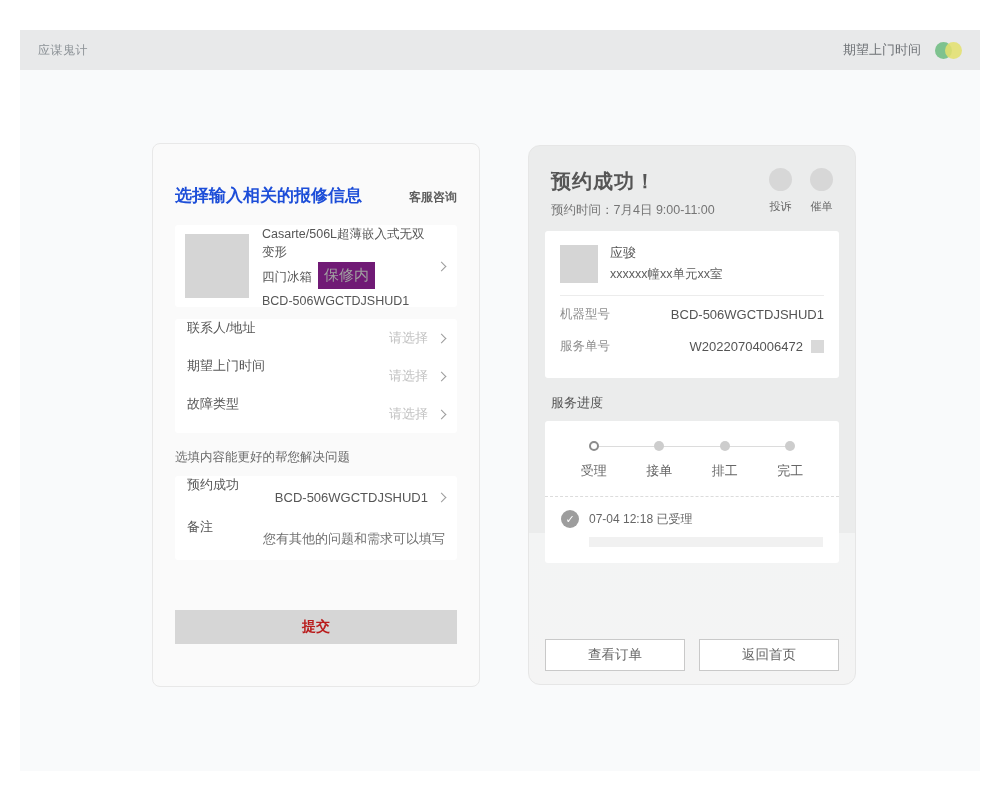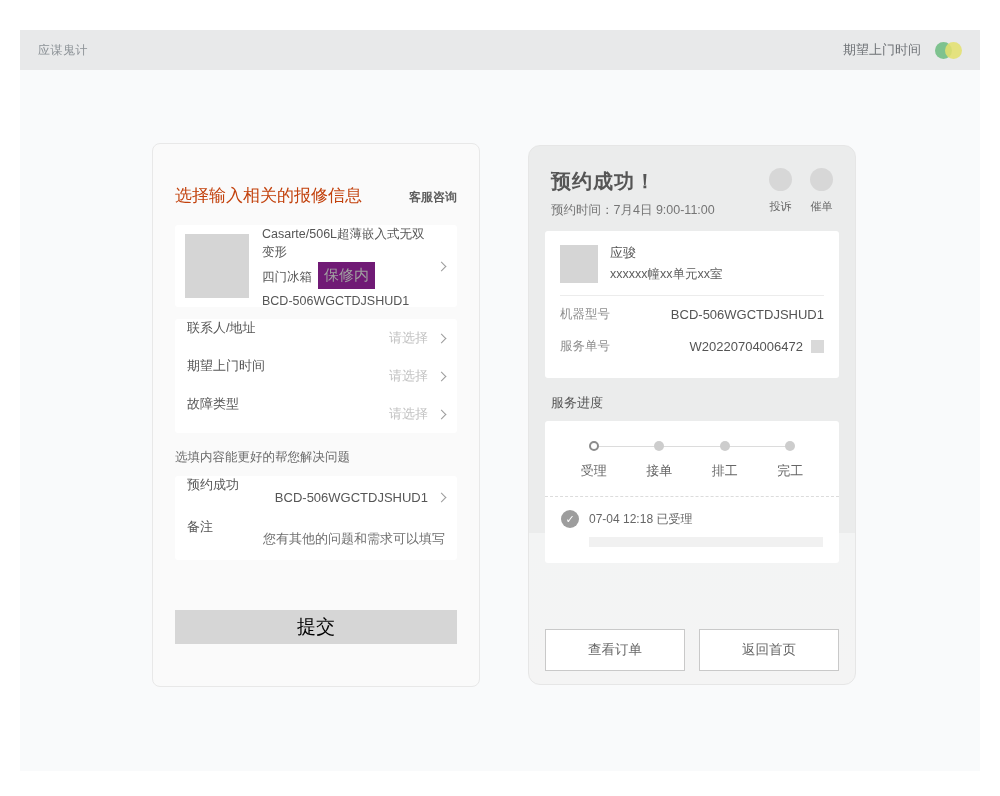--- a/index.html
+++ b/index.html
@@ -16,21 +16,21 @@
   .logo .g { background:#7ec28f; }
   .logo .y { background:#e3e06f; margin-left:-7px; opacity:.88; }
 
   .main { position:relative; height:701px; background:#f9fafb; }
 
   
   .card-repair { position:absolute; left:132px; top:73px; width:328px; height:544px;
     background:#fafafa; border:1px solid #e8e8e8; border-radius:8px;
     padding:40px 22px 20px; overflow:hidden; }
   .rf-head { display:flex; align-items:baseline; justify-content:space-between; }
-  .rf-title { font-size:17px; font-weight:normal; color:#c2410c; }
+  .rf-title { font-size:17px; font-weight:bold; color:#1d4ed8; }
   .rf-service { font-size:12px; color:#5d5d5d; font-weight:bold; cursor:pointer; }
 
   .panel { background:#ffffff; border-radius:3px; }
 
   .product { margin-top:18px; height:82px; padding:9px 12px 9px 10px; display:flex; align-items:center; gap:13px; }
   .p-img { width:64px; height:64px; background:#d5d5d5; flex:none; }
   .p-text { flex:1; min-width:0; }
   .p-line { font-size:12.5px; color:#565656; line-height:1.5; }
   .badge { display:inline-block; font-size:15px; color:#a0a0a0; background:#701a75; padding:2px 6px; margin-left:6px; vertical-align:1px; }
   .p-model { font-size:12.5px; color:#565656; margin-top:5px; }
@@ -41,21 +41,21 @@
   .row-label { font-size:13px; color:#565656; }
   .row-right { margin-left:auto; display:flex; align-items:center; gap:10px; }
   .placeholder { font-size:13px; color:#c2c2c2; }
   .opt-hint { margin-top:16px; font-size:12.5px; color:#6a6a6a; }
   .opt-rows { margin-top:10px; }
   .row.tall { height:42px; }
   .row-value { font-size:13px; color:#565656; }
   .row-value.soft { color:#6f6f6f; }
 
   .submit { margin-top:50px; height:34px; background:#d6d6d6; display:flex; align-items:center; justify-content:center;
-    font-size:19px; color:#000000; cursor:pointer; }
+    font-size:14px; color:#b91c1c; cursor:pointer;font-weight:bold; }
 
   
   .card-booking { position:absolute; left:508px; top:75px; width:328px; height:540px;
     background:linear-gradient(180deg,#ebecec 0%,#ebecec 72%,#f3f4f4 72%,#f4f4f4 100%);
     border:1px solid #e6e6e6; border-radius:12px; padding:22px 16px; overflow:hidden; }
   .bk-head { display:flex; align-items:flex-start; padding:0 6px; }
   .bk-title { font-size:20px; font-weight:bold; color:#555; letter-spacing:1px; }
   .bk-sub { font-size:12.5px; color:#757575; margin-top:7px; }
   .bk-actions { margin-left:auto; display:flex; gap:18px; }
   .action { text-align:center; cursor:pointer; }
@@ -83,21 +83,21 @@
   .step.active .dot { width:10px; height:10px; background:#fff; border:2.5px solid #8c8c8c; }
   .step-label { font-size:13px; color:#666; margin-top:11px; }
   .dashed { border-top:1px dashed #dcdcdc; margin:16px -16px 0; }
   .log { display:flex; align-items:center; gap:10px; margin-top:13px; }
   .check { width:18px; height:18px; border-radius:50%; background:#9d9d9d; color:#fff; font-size:11px;
     display:flex; align-items:center; justify-content:center; flex:none; }
   .log-text { font-size:12px; color:#666; }
   .log-bar { height:10px; background:#f1f1f1; margin:9px 0 0 28px; }
 
   .bk-buttons { position:absolute; left:16px; right:16px; bottom:13px; display:flex; gap:14px; }
-  .btn-outline { flex:1; height:42px; background:#fff; border:1px solid #c9c9c9; display:flex; align-items:center;
+  .btn-outline { flex:1; height:32px; background:#fff; border:1px solid #c9c9c9; display:flex; align-items:center;
     justify-content:center; font-size:13.5px; color:#666; cursor:pointer; }
 </style>
 </head>
 <body>
 
 <div class="screen">
   <div class="app">
 
     <div class="topbar">
       <span class="brand">应谋鬼计</span>

